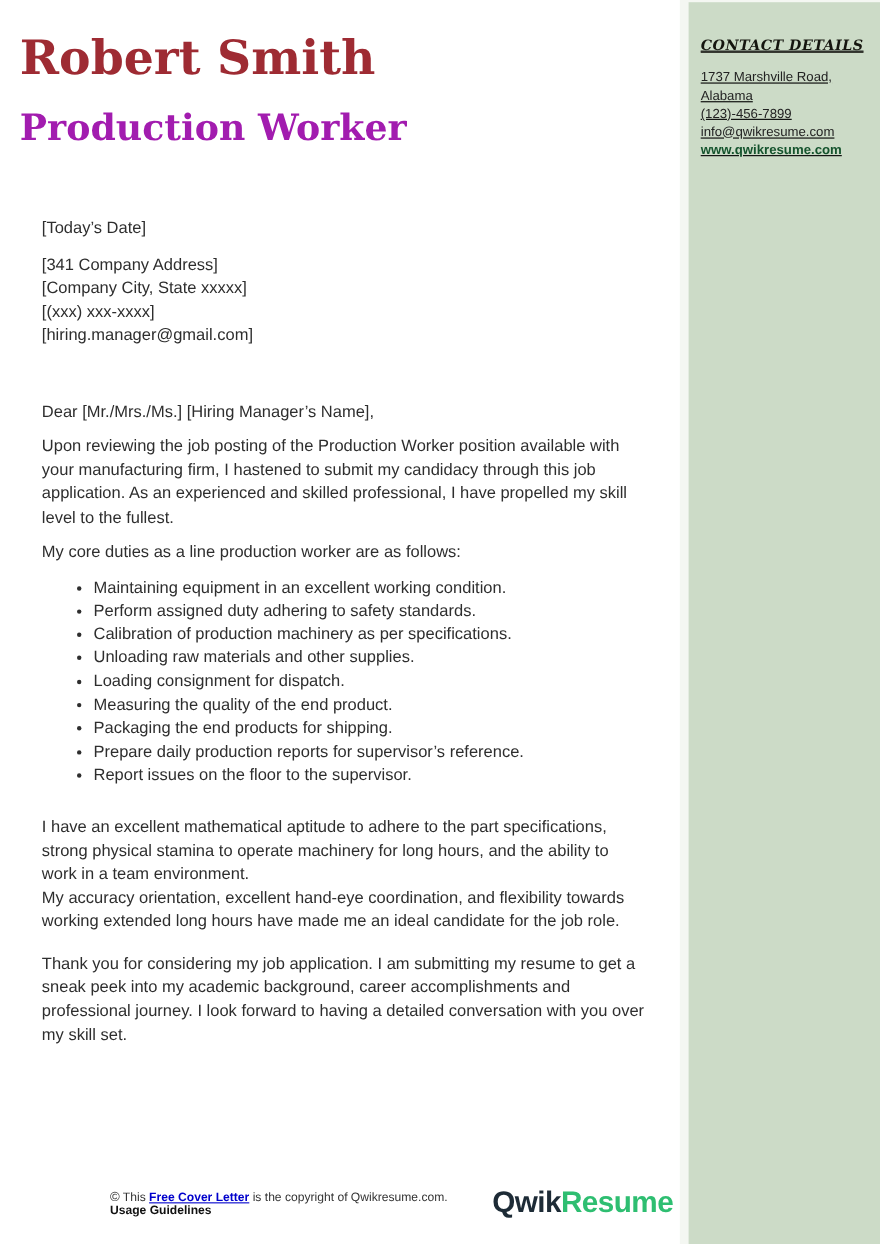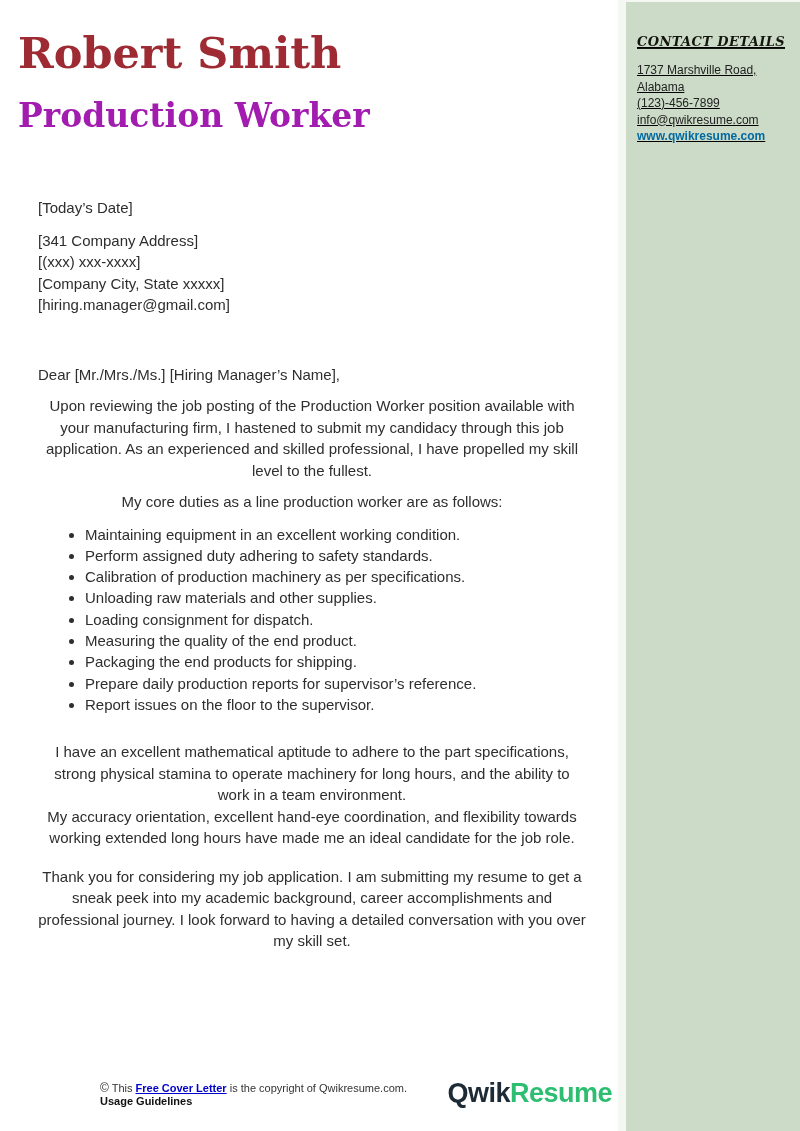--- a/index.html
+++ b/index.html
@@ -30,21 +30,21 @@
     font-size:13px; letter-spacing:0.4px;
     color:#15150f;
     text-decoration:underline;
     text-underline-offset:2px;
     margin-bottom:13px;
     white-space:nowrap;
   }
   .contact-line { font-size:12px; line-height:16.5px; color:#222222; }
   .contact-website {
     font-size:12px; line-height:16.5px;
-    color:#0369a1; font-weight:bold;
+    color:#14532d; font-weight:bold;
     text-decoration:none; display:block;
   }
 
   
   .header { position:absolute; left:18px; top:28px; }
   .name {
     font-family:"DejaVu Serif", serif; font-weight:bold;
     font-size:43px; line-height:1.2; color:#9e2b33;
   }
   .job-title {
@@ -52,21 +52,21 @@
     font-size:33px; line-height:1.2; color:#a21caf; margin-top:16px;
   }
 
   
   .letter {
     position:absolute; left:38px; top:197px; width:548px;
     font-size:15px; line-height:21.5px; color:#2e2e2e;
   }
   .date { margin-bottom:11px; }
   .salutation { margin-top:48px; margin-bottom:10px; }
-  .para { margin:0 0 10px 0;text-align:center; }
+  .para { margin:0 0 10px 0; }
   .para-line { display:block; }
   .gap-lg { margin-bottom:17px; }
   .duties { margin:11px 0 26px 0; padding-left:47px; list-style:disc; }
   .duties li { line-height:21.3px; }
   .signoff { margin-top:20px; }
 
   
   .footer {
     position:absolute; left:100px; top:1080px; width:512px;
     display:flex; justify-content:space-between; align-items:center;
@@ -100,22 +100,22 @@
   <header class="header">
     <div class="name">Robert Smith</div>
     <div class="job-title">Production Worker</div>
   </header>
 
   <main class="letter">
     <div class="date">[Today’s Date]</div>
 
     <div class="address">
       <div>[341 Company Address]</div>
+      <div>[Company City, State xxxxx]</div>
       <div>[(xxx) xxx-xxxx]</div>
-      <div>[Company City, State xxxxx]</div>
       <div>[hiring.manager@gmail.com]</div>
     </div>
 
     <div class="salutation">Dear [Mr./Mrs./Ms.] [Hiring Manager’s Name],</div>
 
     <p class="para">Upon reviewing the job posting of the Production Worker position available with your manufacturing firm, I hastened to submit my candidacy through this job application. As an experienced and skilled professional, I have propelled my skill level to the fullest.</p>
 
     <p class="para">My core duties as a line production worker are as follows:</p>
 
     <ul class="duties">

